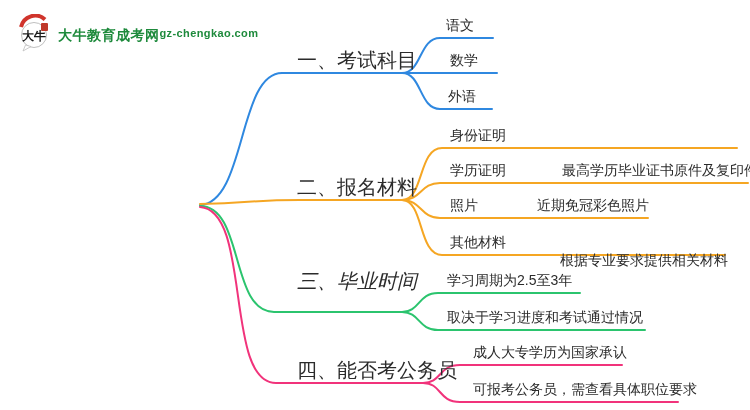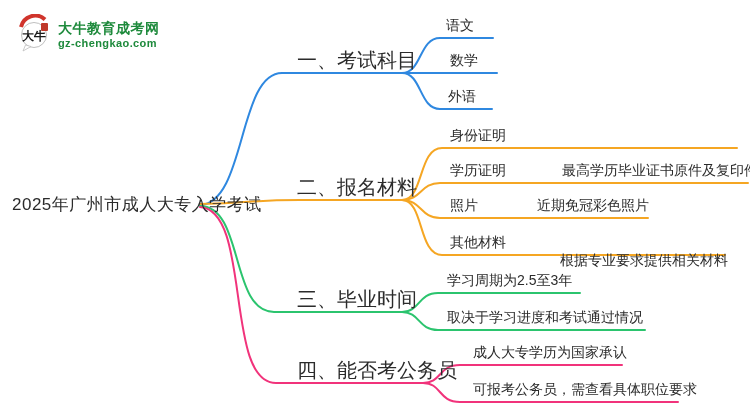--- a/index.html
+++ b/index.html
@@ -21,29 +21,29 @@
   .n-b1c3   {left:448px; top:87px;}
   .n-b2     {left:297px; top:178px;}
   .n-b2c1   {left:450px; top:126px;text-align:right;}
   .n-b2d1   {left:562px; top:126px;}
   .n-b2c2   {left:450px; top:161px;}
   .n-b2d2   {left:562px; top:161px;}
   .n-b2c3   {left:450px; top:196px;}
   .n-b2d3   {left:537px; top:196px;}
   .n-b2c4   {left:450px; top:233px;}
   .n-b2d4   {left:560px; top:251px;}
-  .n-b3     {left:297px; top:290px;}
+  .n-b3     {left:297px; top:272px;font-style:italic;}
   .n-b3c1   {left:447px; top:271px;}
   .n-b3c2   {left:447px; top:308px;}
   .n-b4     {left:297px; top:361px;}
   .n-b4c1   {left:473px; top:343px;}
   .n-b4c2   {left:473px; top:380px;}
   
   .logo{position:absolute;left:18px;top:14px;display:flex;align-items:center;gap:6px;}
-  .logo-text{display:flex;flex-direction:column;justify-content:center;}
+  .logo-text{display:flex;flex-direction:row;justify-content:center;}
   .logo-title{font-size:14px;font-weight:bold;color:#1e8a3c;letter-spacing:0.5px;line-height:17px;}
   .logo-domain{font-size:11px;font-weight:bold;color:#1e8a3c;letter-spacing:0.4px;line-height:13px;}
 </style>
 </head>
 <body>
 
 <div id="stage">
 
   <svg id="wires" viewBox="0 0 750 410">
 
@@ -76,21 +76,20 @@
         <rect x="23" y="9" width="7" height="8" rx="1" fill="#c0392b"></rect>
         <text x="16" y="26" font-size="12" font-weight="bold" text-anchor="middle" fill="#1a1a1a">大牛</text>
       </svg>
     </span>
     <span class="logo-text">
       <span class="logo-title">大牛教育成考网</span>
       <span class="logo-domain">gz-chengkao.com</span>
     </span>
   </div>
 
-  <div class="node root-node n-root">2025年广州市成人大专入学考试</div>
 
   <div class="node branch-label n-b1">一、考试科目</div>
   <div class="node leaf n-b1c1">语文</div>
   <div class="node leaf n-b1c2">数学</div>
   <div class="node leaf n-b1c3">外语</div>
 
   <div class="node branch-label n-b2">二、报名材料</div>
   <div class="node leaf n-b2c1">身份证明</div>
   <div class="node leaf n-b2c2">学历证明</div>
   <div class="node leaf n-b2d2">最高学历毕业证书原件及复印件</div>

